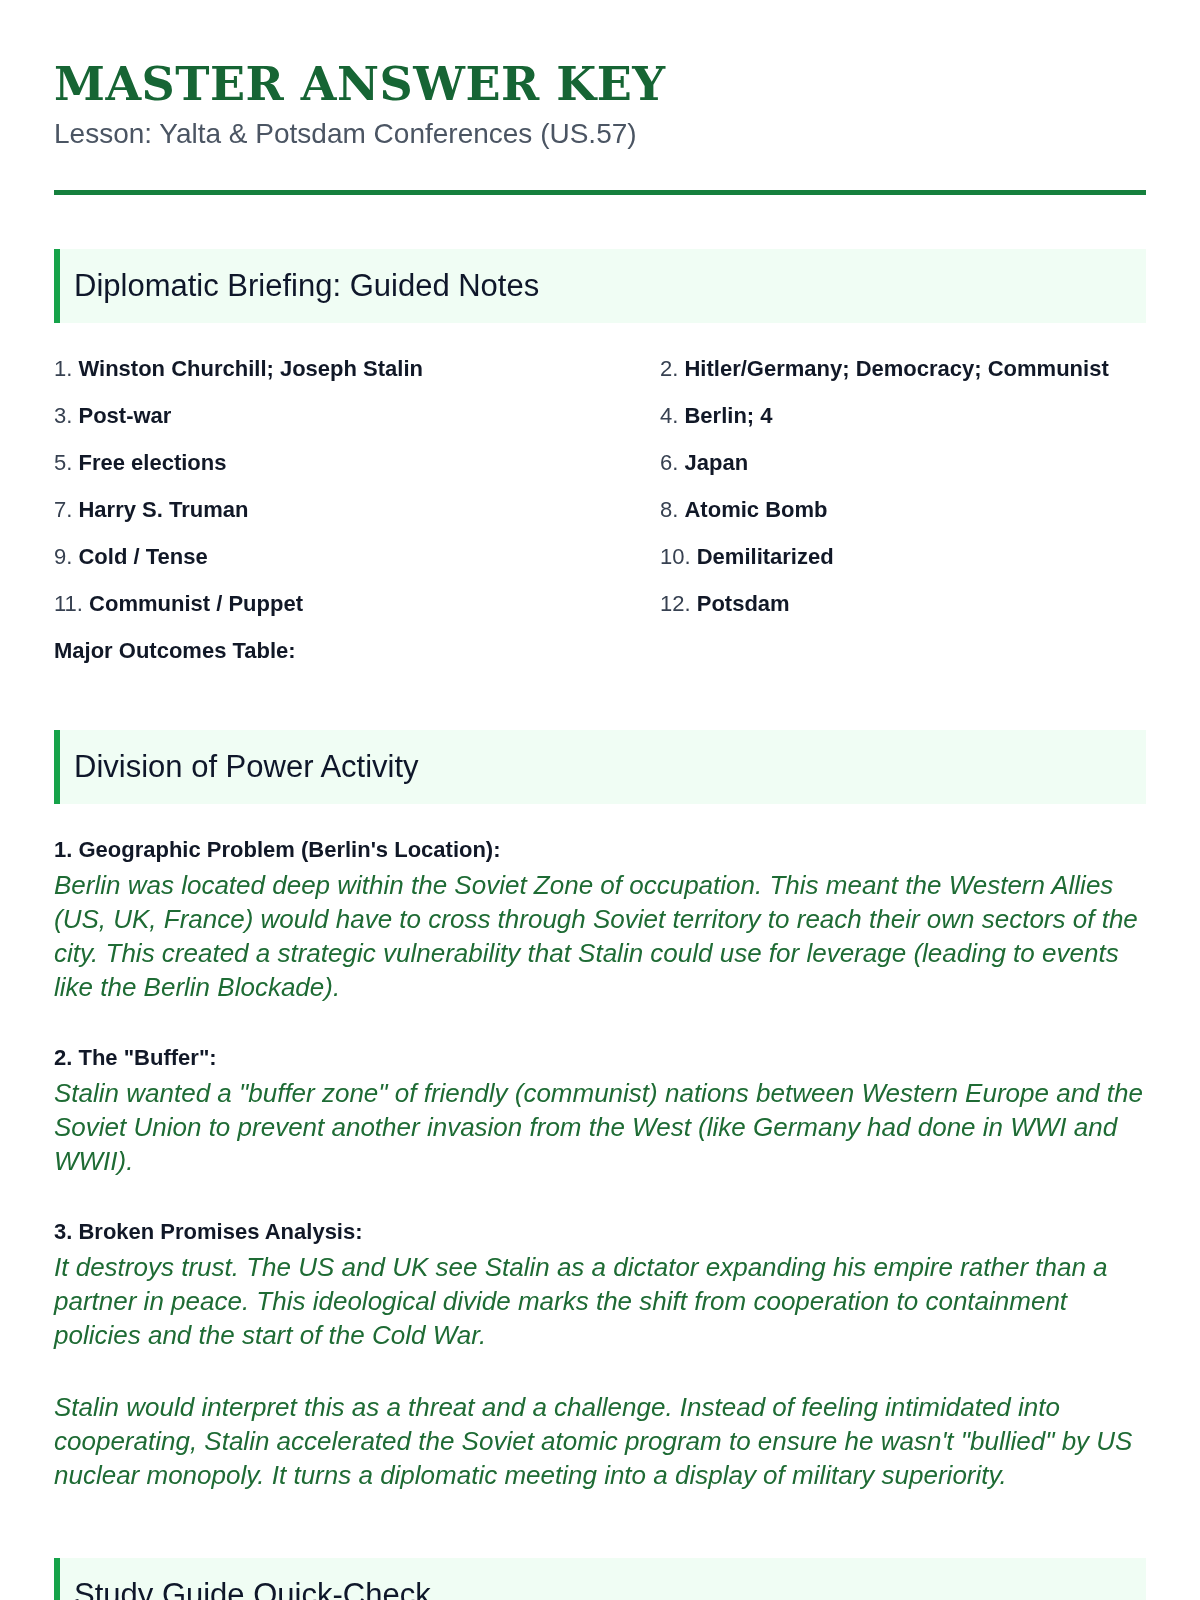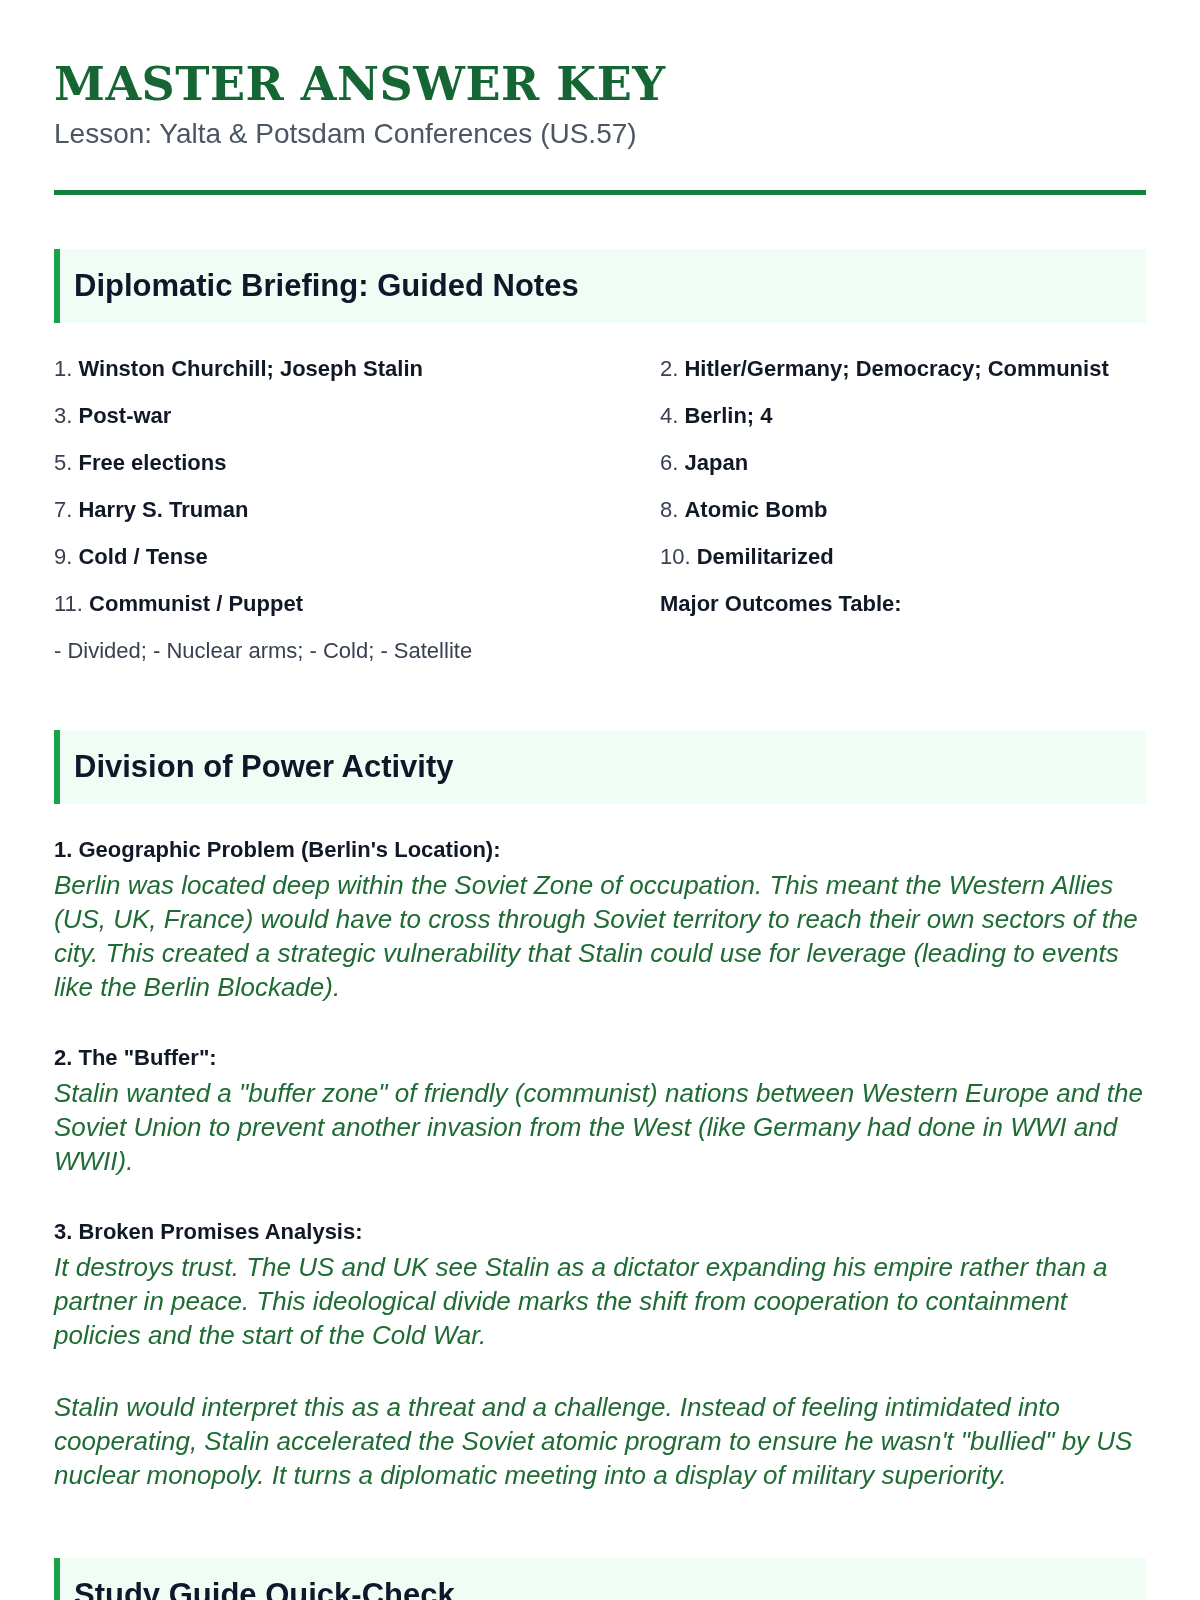--- a/index.html
+++ b/index.html
@@ -38,21 +38,21 @@
     .section-header {
       background: #f0fdf4;
       border-left: 6px solid #16a34a;
       height: 74px;
       display: flex;
       align-items: center;
       padding-left: 14px;
     }
     .section-title {
       font-size: 31px;
-      font-weight: bold;
+      font-weight: normal;
       color: #0f172a;
     }
     .notes-grid {
       display: grid;
       grid-template-columns: 590px 1fr;
       column-gap: 16px;
       margin-top: 22px;
       margin-bottom: 56px;
     }
     .note-cell {
@@ -139,24 +139,25 @@
       </div>
       <div class="note-cell">
         <span class="note-num">10.</span>
         <span class="note-answer">Demilitarized</span>
       </div>
       <div class="note-cell">
         <span class="note-num">11.</span>
         <span class="note-answer">Communist / Puppet</span>
       </div>
       <div class="note-cell">
-        <span class="note-answer">Major Outcomes Table:</span>
+        <span class="note-num">12.</span>
+        <span class="note-answer">Potsdam</span>
       </div>
       <div class="note-cell">
-        <span class="note-plain">- Divided; - Nuclear arms; - Cold; - Satellite</span>
+        <span class="note-answer">Major Outcomes Table:</span>
       </div>
     </div>
   </section>
 
   <section>
     <div class="section-header">
       <h2 class="section-title">Division of Power Activity</h2>
     </div>
 
     <div class="activity">

